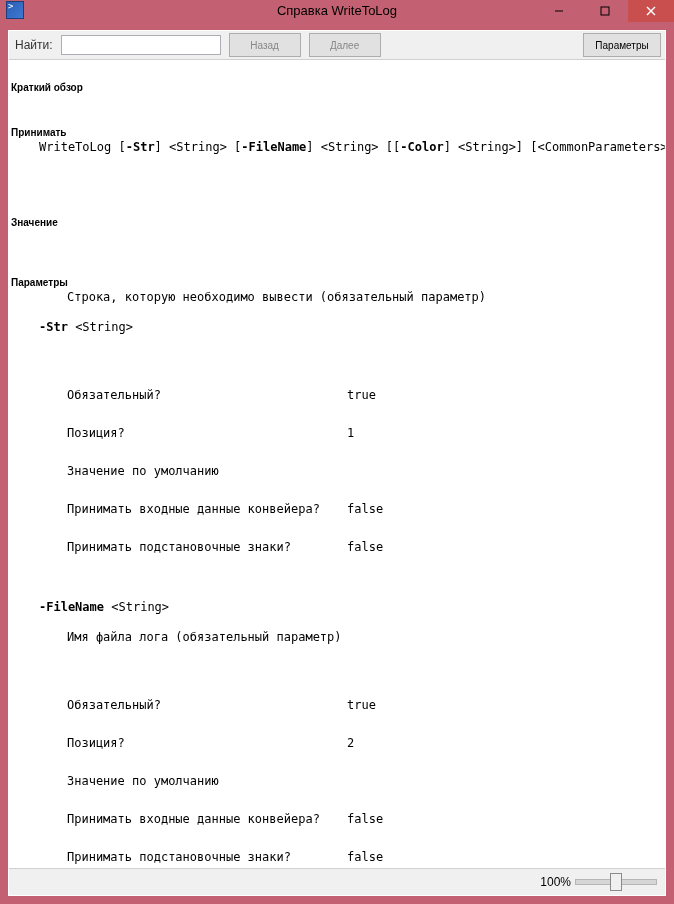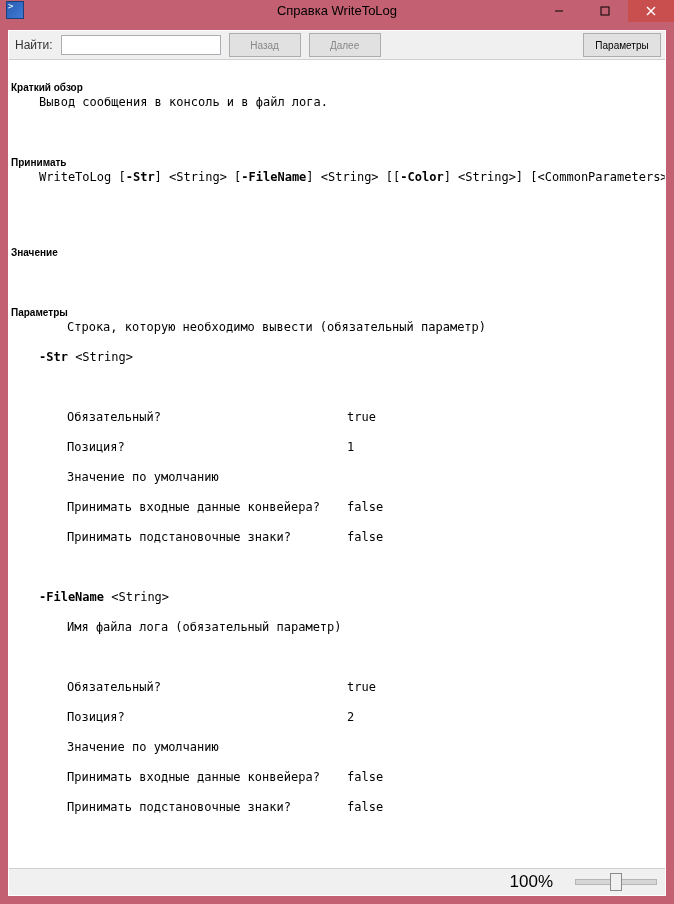--- a/index.html
+++ b/index.html
@@ -130,38 +130,38 @@
     white-space: pre;
   }
   .sect-head {
     font-family: "Segoe UI", Tahoma, sans-serif;
     font-weight: bold;
     font-size: 10px;
     white-space: normal;
   }
   .ind1 { padding-left: 28px; display:block; }
   .pname { font-weight: bold; }
-  .row2 { display:flex; }
+  .row2 { display:flex;margin-top:8px; }
   .row2 .k { width: 280px; }
   .row2 .v { }
   .sep { height: 15px; }
   .sep2 { height: 30px; }
 
   .statusbar {
     position: absolute;
     left: 0; right: 0; bottom: 0;
     height: 26px;
     border-top: 1px solid #d0d0d0;
     background: #f0f0f0;
     display: flex;
     align-items: center;
     justify-content: flex-end;
     padding: 0 8px;
-    gap: 22px;
-    font-size: 17px;
+    gap: 4px;
+    font-size: 12px;
   }
   .zoom-track {
     width: 80px; height: 4px;
     background: #d6d6d6;
     border: 1px solid #b5b5b5;
     position: relative;
   }
   .zoom-thumb {
     position: absolute;
     width: 10px; height: 16px;
@@ -202,21 +202,20 @@
       <span class="find-label">Найти:</span>
       <input class="find-input" value="" style="">
       <div class="tb-btn">Назад</div>
       <div class="tb-btn">Далее</div>
       <div class="tb-spacer"></div>
       <div class="tb-btn params enabled">Параметры</div>
     </div>
 
     <div class="help-body">
 <span class="sect-head">Краткий обзор</span>
-<span class="ind1">Вывод сообщения в консоль и в файл лога.</span>
 <div class="sep"></div>
 <span class="sect-head">Принимать</span>
 <span class="ind1">WriteToLog [<span class="pname">-Str</span>] &lt;String&gt; [<span class="pname">-FileName</span>] &lt;String&gt; [[<span class="pname">-Color</span>] &lt;String&gt;] [&lt;CommonParameters&gt;]</span>
 <div class="sep2"></div>
 <span class="sect-head">Значение</span>
 <div class="sep2"></div>
 <span class="sect-head">Параметры</span>
 <span class="ind1" style="padding-left:56px">Строка, которую необходимо вывести (обязательный параметр)</span>
 <span class="ind1"><span class="pname">-Str</span><span> &lt;String&gt;</span></span>
 <div class="sep"></div>

